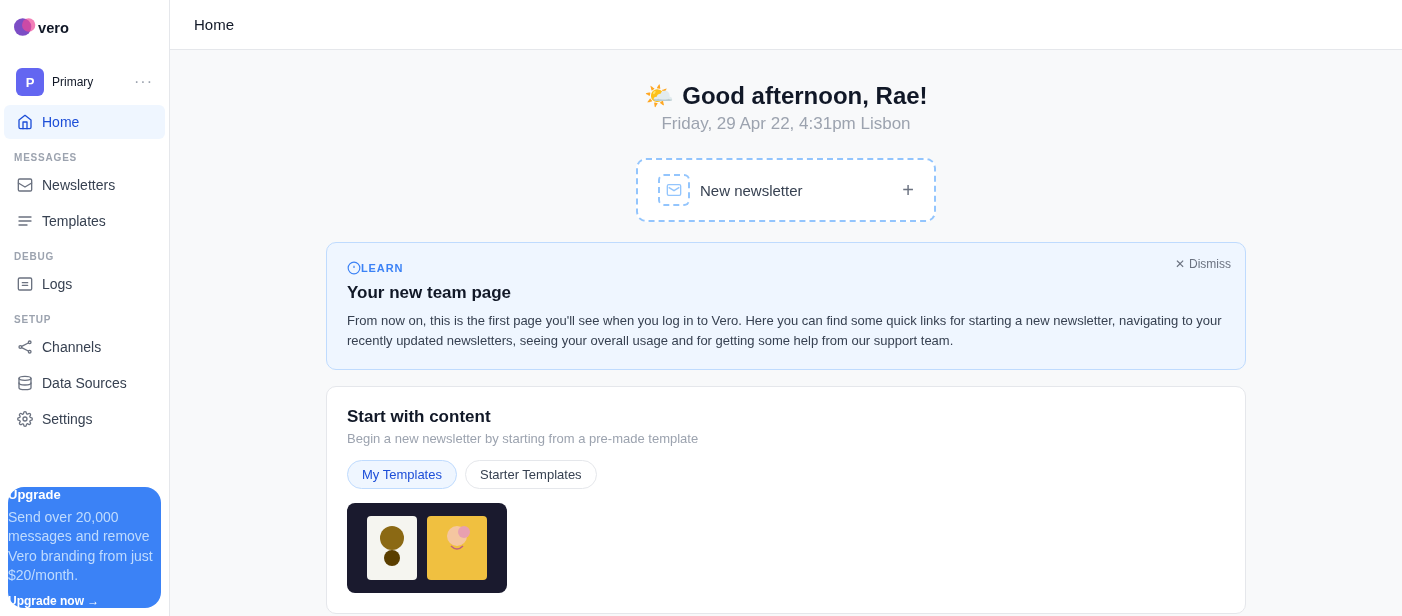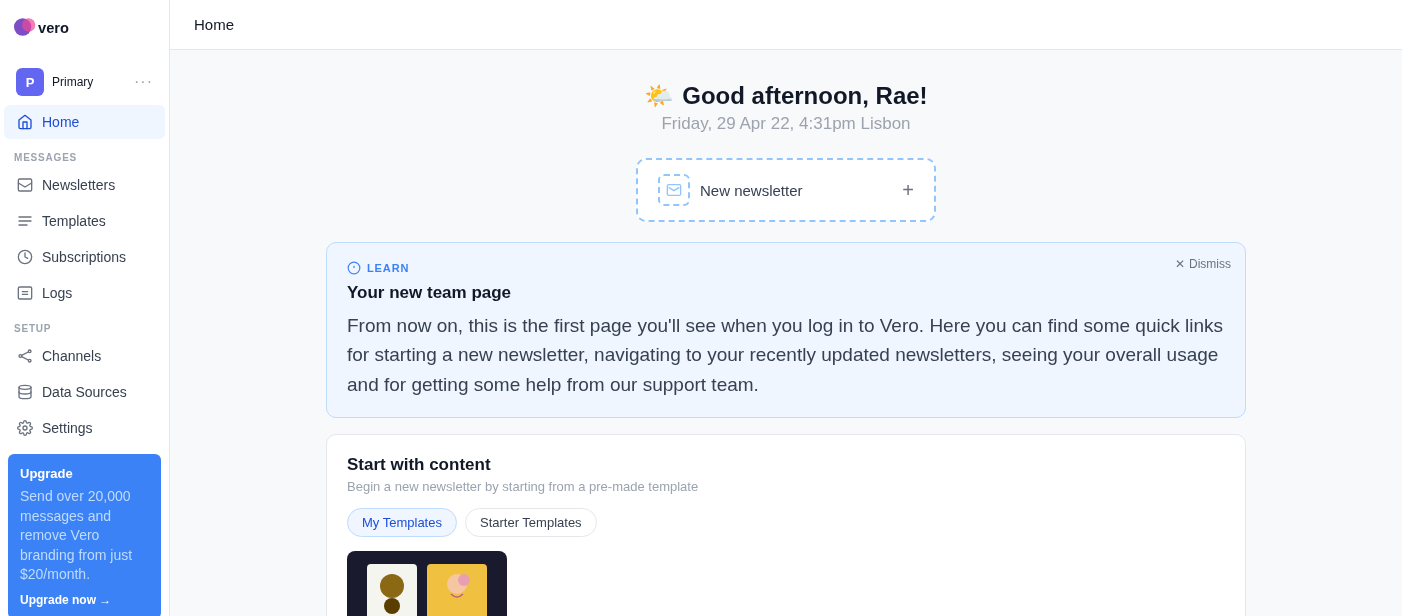--- a/index.html
+++ b/index.html
@@ -90,22 +90,21 @@
       display: flex;
       align-items: center;
       justify-content: center;
     }
 
     .sidebar-spacer { flex: 1; }
 
     .upgrade-box {
       margin: 8px;
       background: #3b82f6;
-      border-radius: 6px;
-      padding: 12px;
+      border-radius: 16px;
       color: #fff;
     }
     .upgrade-title {
       font-size: 13px;
       font-weight: 700;
       margin-bottom: 6px;
     }
     .upgrade-desc {
       font-size: 14px;
       line-height: 1.4;
@@ -219,41 +218,40 @@
       padding: 18px 20px;
       width: 100%;
       max-width: 920px;
       position: relative;
       margin-bottom: 16px;
     }
 
     .learn-header {
       display: flex;
       align-items: center;
-      gap: 6px;
       margin-bottom: 8px;
     }
 
     .learn-label {
       font-size: 11px;
       font-weight: 700;
       color: #3b82f6;
       text-transform: uppercase;
       letter-spacing: 0.08em;
     }
 
     .learn-title {
       font-size: 17px;
       font-weight: 700;
       color: #111827;
       margin-bottom: 8px;
     }
 
     .learn-body {
-      font-size: 19px;
+      font-size: 13px;
       color: #374151;
       line-height: 1.55;
     }
 
     .dismiss-btn {
       position: absolute;
       top: 14px;
       right: 14px;
       font-size: 12px;
       color: #6b7280;
@@ -371,30 +369,22 @@
     <span class="sidebar-item-icon">
       <svg width="16" height="16" viewBox="0 0 24 24" fill="none" stroke="#6b7280" stroke-width="2" stroke-linecap="round" stroke-linejoin="round">
         <line x1="3" y1="6" x2="21" y2="6"></line>
           <line x1="3" y1="12" x2="21" y2="12"></line>
           <line x1="3" y1="18" x2="15" y2="18"></line>
       </svg>
     </span>
     <span>Templates</span>
   </div>
 
-
-  <div class="sidebar-item">
-    <span class="sidebar-item-icon">
-      <svg width="16" height="16" viewBox="0 0 24 24" fill="none" stroke="#6b7280" stroke-width="2" stroke-linecap="round" stroke-linejoin="round">
-        <circle cx="12" cy="12" r="10"></circle>
-          <polyline points="12 6 12 12 16 14"></polyline>
-      </svg>
-    </span>
-    <span>Subscriptions</span>
-  </div>
+  <div class="sidebar-section-label">DEBUG</div>
+
 
   <div class="sidebar-item">
     <span class="sidebar-item-icon">
       <svg width="16" height="16" viewBox="0 0 24 24" fill="none" stroke="#6b7280" stroke-width="2" stroke-linecap="round" stroke-linejoin="round">
         <rect x="2" y="3" width="20" height="18" rx="2"></rect>
           <line x1="8" y1="10" x2="16" y2="10"></line>
           <line x1="8" y1="14" x2="16" y2="14"></line>
       </svg>
     </span>
     <span>Logs</span>

